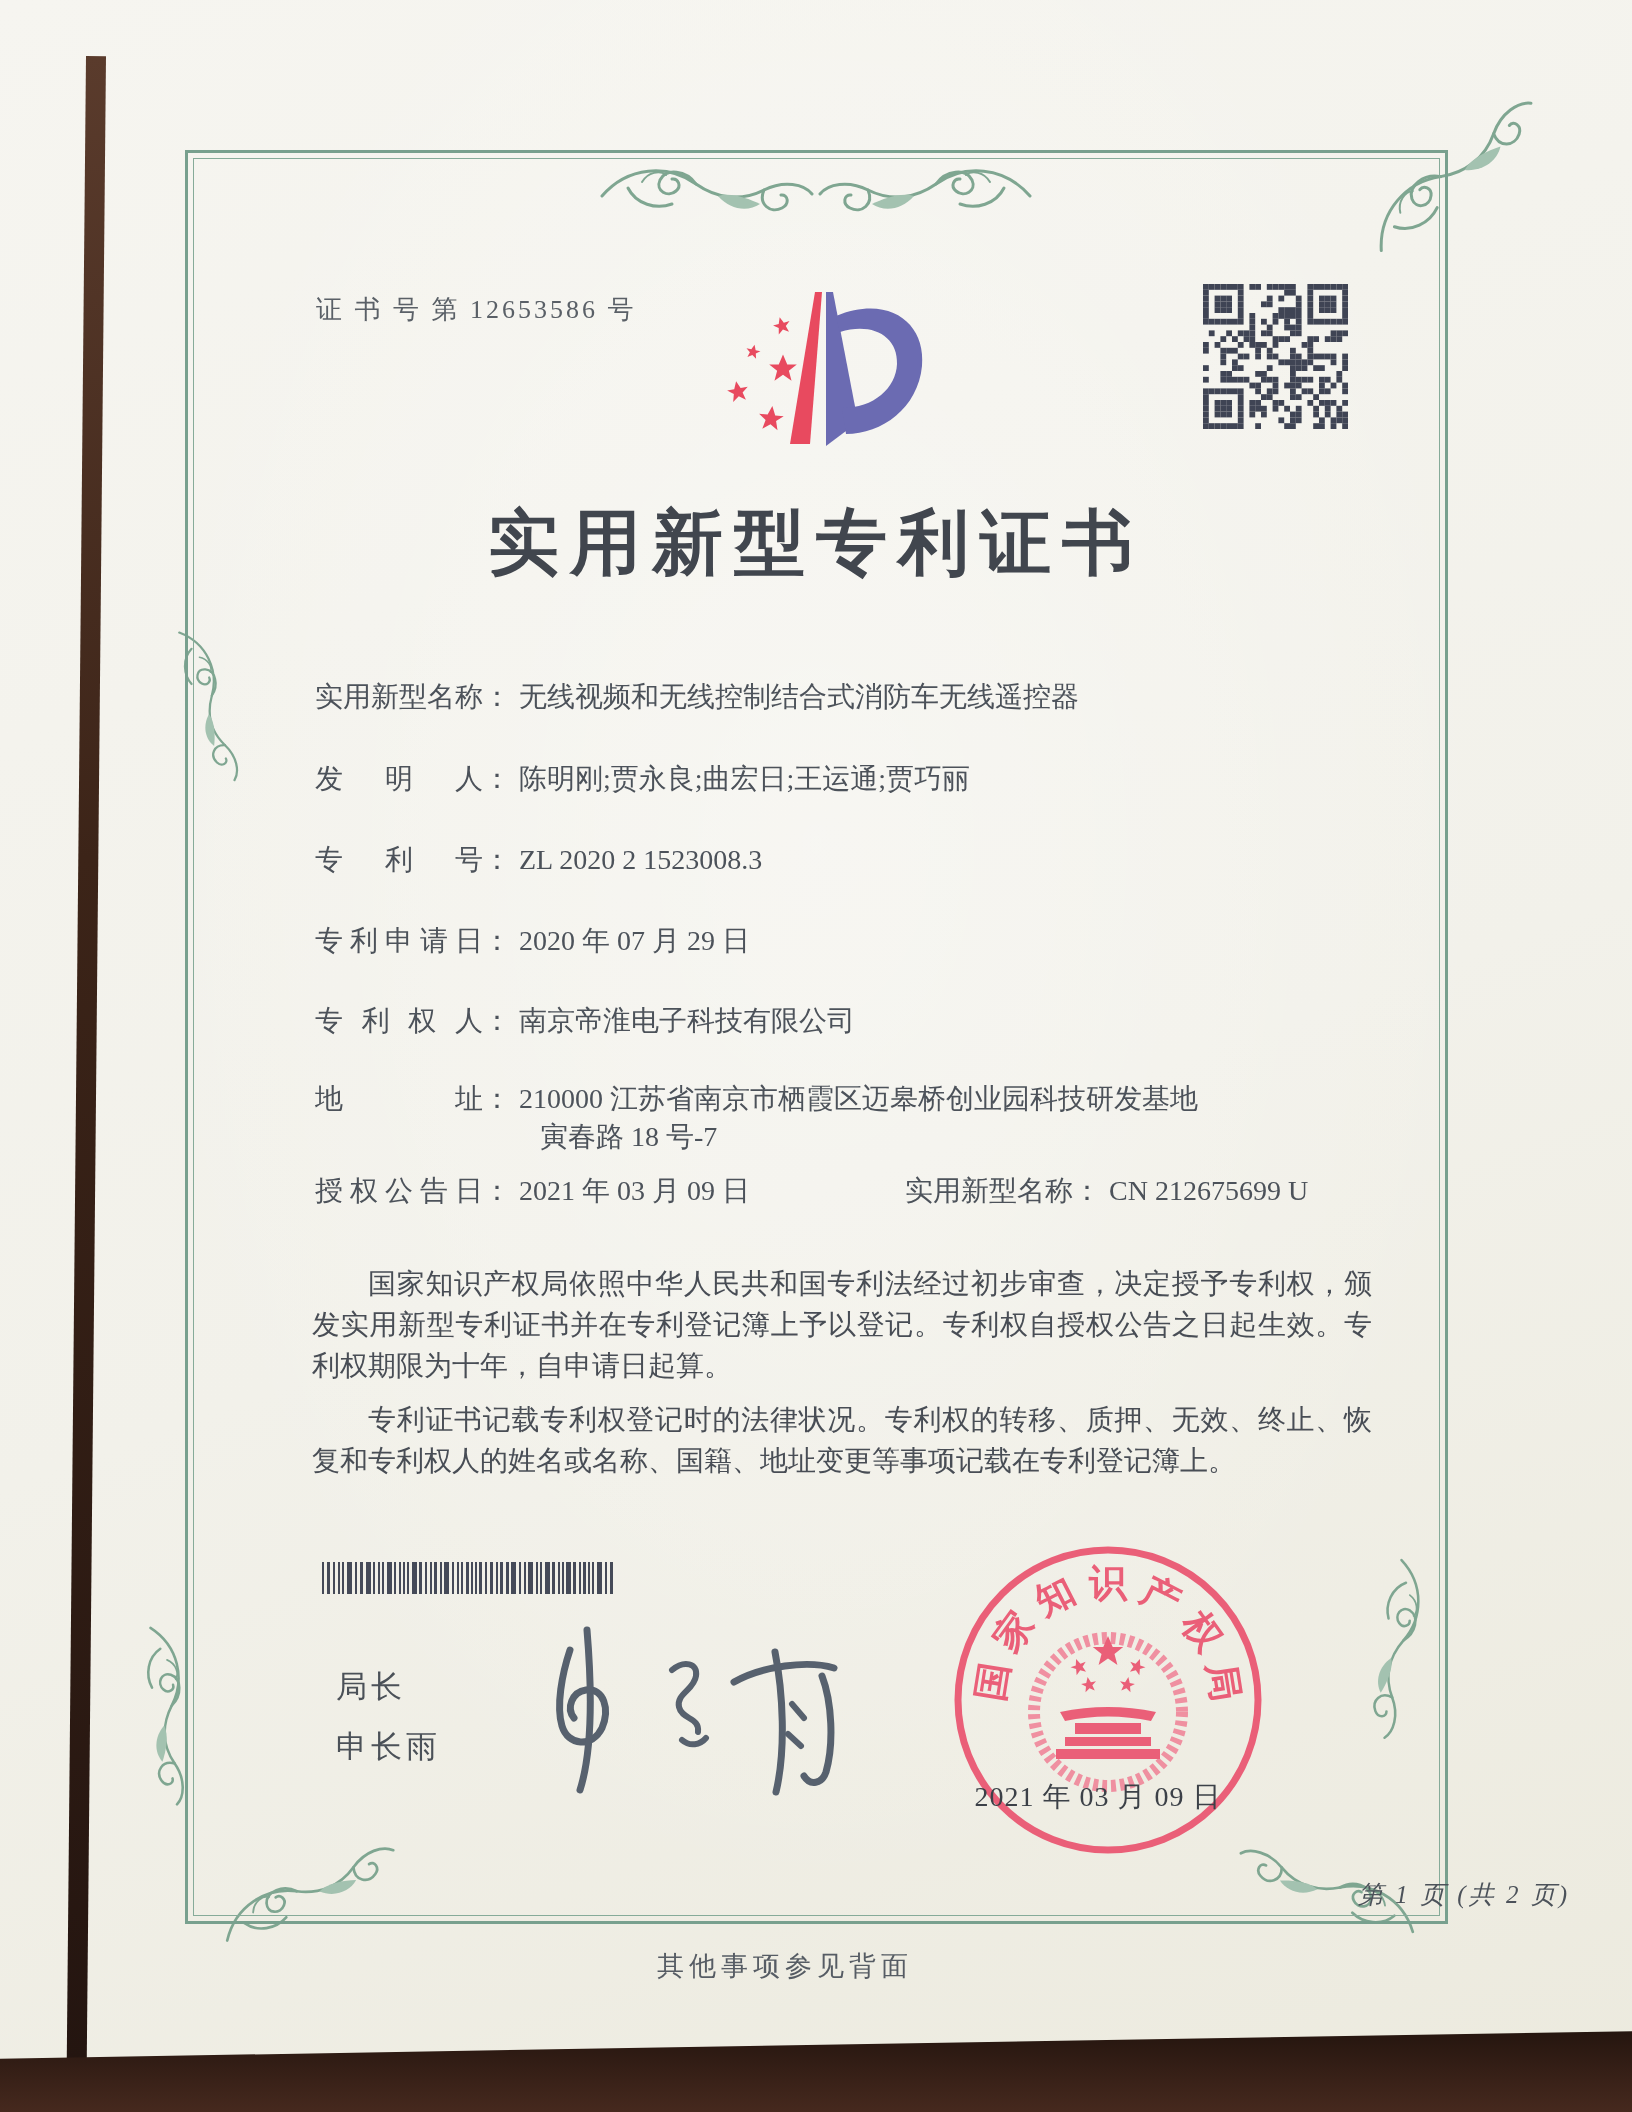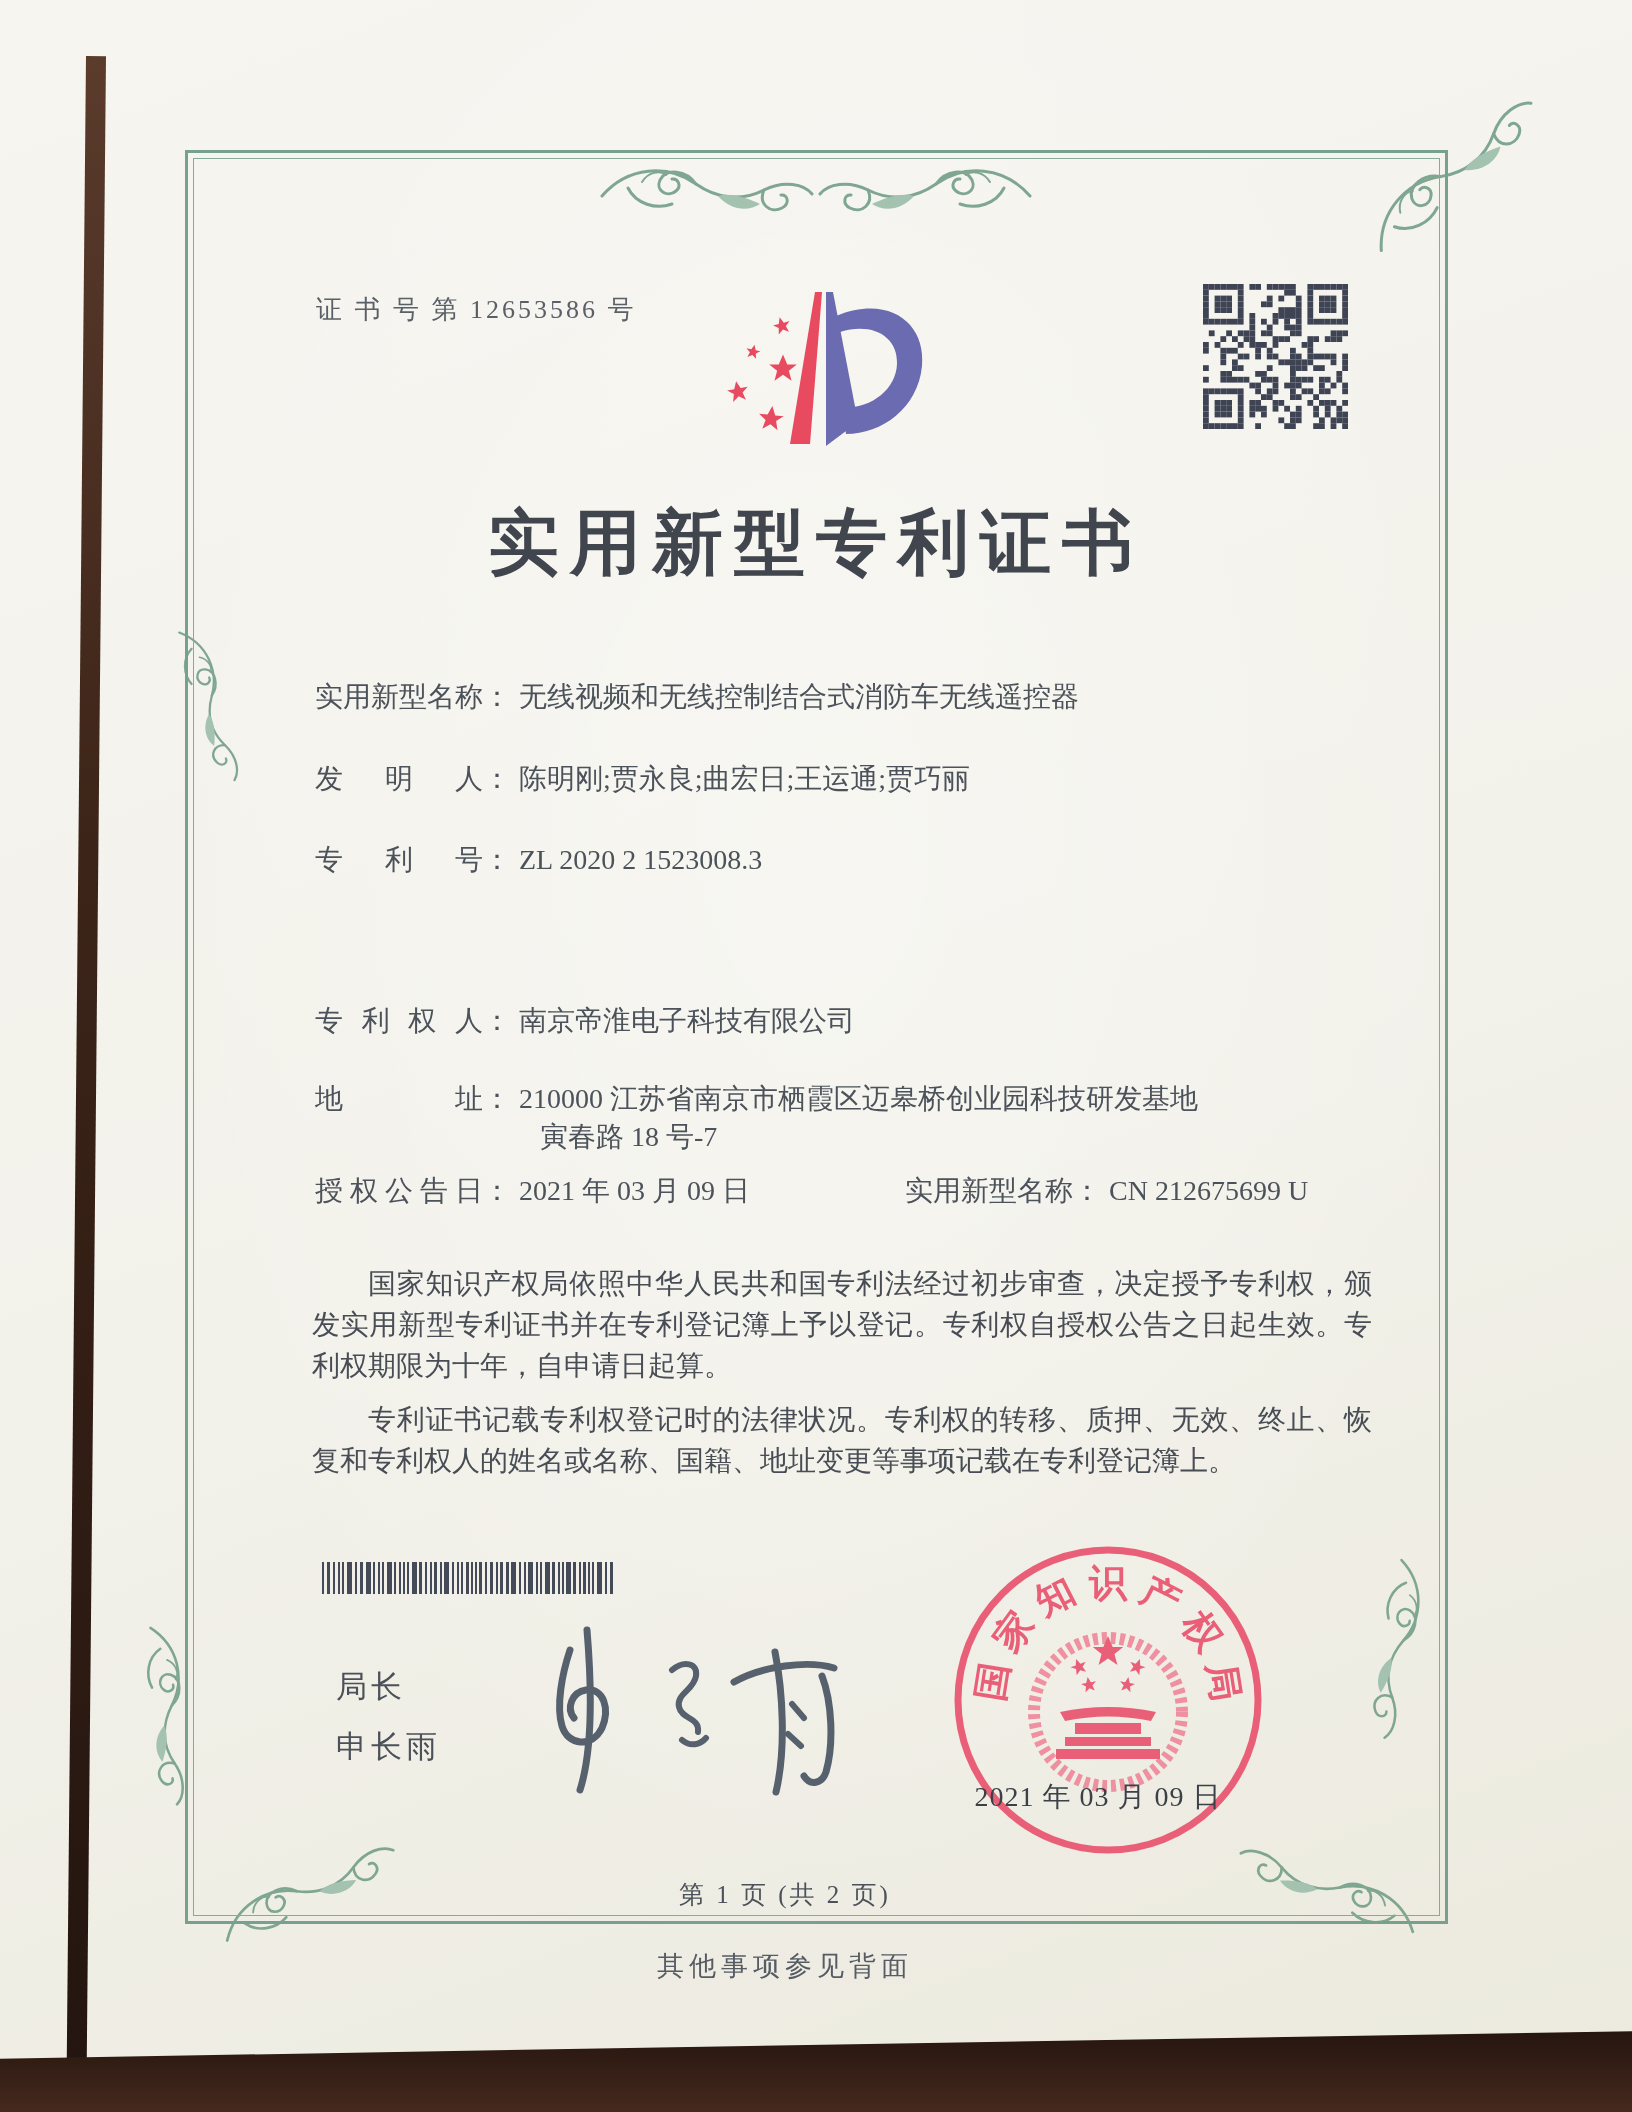--- a/index.html
+++ b/index.html
@@ -46,21 +46,21 @@
   .paras p{ margin:0; text-indent:2em;}
   .paras p + p{ margin-top:13px; }
   .barcode{ left:322px; top:1562px; width:298px; height:32px; display:flex; align-items:stretch;}
   .barcode div{ background:#454a58; }
   .director-label{ left:336px; top:1666px; font-size:31px; letter-spacing:4px; color:#4b5158;}
   .director-name{ left:336px; top:1726px; font-size:31px; letter-spacing:4px; color:#4b5158;}
   .sig{ left:492px; top:1608px; }
   .seal{ left:948px; top:1540px; opacity:.93;}
   .seal-date{ left:968px; top:1778px; width:260px; text-align:center; font-size:28px;
     letter-spacing:1px; color:#3c4148; z-index:5;}
-  .pagenum{ left:0; width:1570px; top:1878px; text-align:center; font-size:25px; letter-spacing:3px; color:#4c525a;}
+  .pagenum{ left:0; width:1570px; top:1878px; text-align:right; font-size:25px; letter-spacing:3px; color:#4c525a;font-style:italic;}
   .backnote{ left:0; width:1570px; top:1948px; text-align:center; font-size:27px; letter-spacing:5px; color:#565c64;}
   svg{ display:block; }
 </style>
 </head>
 <body>
 
 <div id="canvas">
 
   <svg class="abs" width="1632" height="2112" viewBox="0 0 1632 2112" style="left:0;top:0; pointer-events:none;">
     <defs>
@@ -410,20 +410,23 @@
 
   <div class="abs frow" style="top:678px;font-family:Liberation Serif, serif;">
     <span class="flabel">实用新型名称</span><span class="fcolon">：</span><span class="fvalue">无线视频和无线控制结合式消防车无线遥控器</span>
   </div>
   <div class="abs frow" style="top:760px;">
     <span class="flabel">发明人</span><span class="fcolon">：</span><span class="fvalue">陈明刚;贾永良;曲宏日;王运通;贾巧丽</span>
   </div>
   <div class="abs frow" style="top:841px;">
     <span class="flabel">专利号</span><span class="fcolon">：</span><span class="fvalue">ZL 2020 2 1523008.3</span>
   </div>
+  <div class="abs frow" style="top:922px;">
+    <span class="flabel">专利申请日</span><span class="fcolon">：</span><span class="fvalue">2020 年 07 月 29 日</span>
+  </div>
   <div class="abs frow" style="top:1002px;">
     <span class="flabel">专利权人</span><span class="fcolon">：</span><span class="fvalue">南京帝淮电子科技有限公司</span>
   </div>
   <div class="abs frow" style="top:1080px;">
     <span class="flabel">地址</span><span class="fcolon">：</span><span class="fvalue">210000 江苏省南京市栖霞区迈皋桥创业园科技研发基地</span>
   </div>
   <div class="abs addr2">寅春路 18 号-7</div>
   <div class="abs frow" style="top:1172px;">
     <span class="flabel">授权公告日</span><span class="fcolon">：</span><span class="fvalue">2021 年 03 月 09 日</span>
     <span class="grant2">

